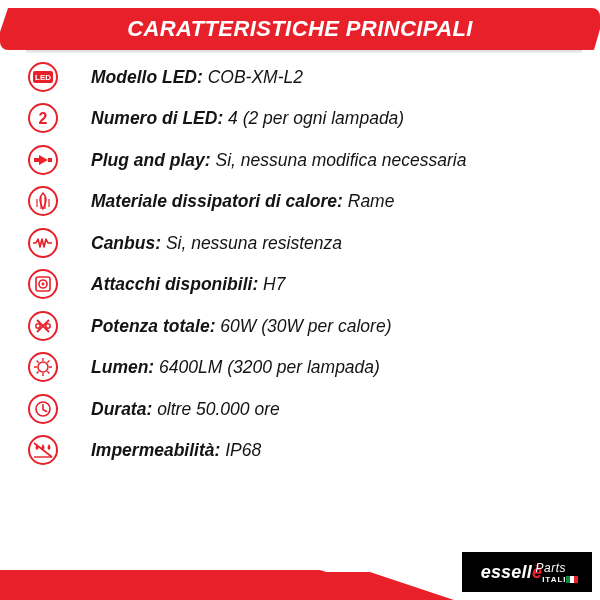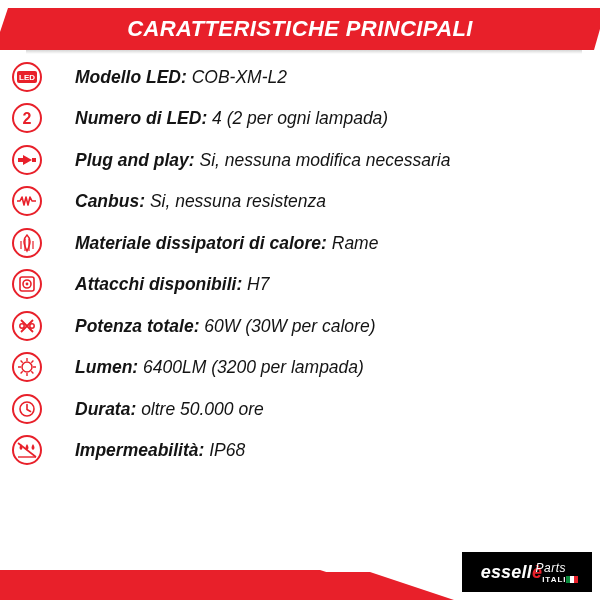--- a/index.html
+++ b/index.html
@@ -23,20 +23,21 @@
   }
 
   
   .banner {
     position: absolute;
     left: 0;
     top: 8px;
     width: 600px;
     height: 42px;
     overflow: hidden;
+    border-radius: 8px;
   }
   .banner-bg {
     position: absolute;
     left: -6px;
     top: 0;
     width: 612px;
     height: 42px;
     background: #e8202a;
     
     clip-path: polygon(14px 0, 612px 0, 600px 42px, 0 42px);
@@ -69,21 +70,21 @@
   .specs {
     position: absolute;
     left: 0;
     top: 56px;
     width: 600px;
   }
   .spec-row {
     display: flex;
     align-items: center;
     height: 41.5px;
-    padding-left: 12px;
+    padding-left: 28px;
     box-sizing: border-box;
   }
   .spec-icon {
     flex: 0 0 auto;
     width: 30px;
     height: 30px;
     border: 2px solid #e8202a;
     border-radius: 50%;
     position: relative;
     margin-right: 11px;
@@ -230,40 +231,40 @@
         </svg>
       </span>
       <span class="spec-text">
         <span class="spec-label">Plug and play: </span>
         <span class="spec-value">Si, nessuna modifica necessaria</span>
       </span>
     </div>
 
     <div class="spec-row">
       <span class="spec-icon">
+        <svg width="20" height="20" viewBox="0 0 20 20">
+          <path d="M10 2 C6 6 6 10 10 18 C14 10 14 6 10 2 Z" fill="none" stroke="#e8202a" stroke-width="1.5"></path>
+          <path d="M4 8 v8 M8 6 v12 M12 6 v12 M16 8 v8" stroke="#e8202a" stroke-width="1.2" fill="none"></path>
+        </svg>
+      </span>
+      <span class="spec-text">
+        <span class="spec-label">Materiale dissipatori di calore: </span>
+        <span class="spec-value">Rame</span>
+      </span>
+    </div>
+
+    <div class="spec-row">
+      <span class="spec-icon">
         <svg width="22" height="14" viewBox="0 0 22 14">
           <path d="M1 7 h3 l2 -4 l2 8 l2 -8 l2 8 l2 -8 l2 4 h4" fill="none" stroke="#e8202a" stroke-width="1.6" stroke-linejoin="round"></path>
         </svg>
       </span>
       <span class="spec-text">
         <span class="spec-label">Canbus: </span>
         <span class="spec-value">Si, nessuna resistenza</span>
-      </span>
-    </div>
-
-    <div class="spec-row">
-      <span class="spec-icon">
-        <svg width="20" height="20" viewBox="0 0 20 20">
-          <path d="M10 2 C6 6 6 10 10 18 C14 10 14 6 10 2 Z" fill="none" stroke="#e8202a" stroke-width="1.5"></path>
-          <path d="M4 8 v8 M8 6 v12 M12 6 v12 M16 8 v8" stroke="#e8202a" stroke-width="1.2" fill="none"></path>
-        </svg>
-      </span>
-      <span class="spec-text">
-        <span class="spec-label">Materiale dissipatori di calore: </span>
-        <span class="spec-value">Rame</span>
       </span>
     </div>
 
     <div class="spec-row">
       <span class="spec-icon">
         <svg width="20" height="20" viewBox="0 0 20 20">
           <rect x="3" y="3" width="14" height="14" rx="2" fill="none" stroke="#e8202a" stroke-width="1.6"></rect>
           <circle cx="10" cy="10" r="4" fill="none" stroke="#e8202a" stroke-width="1.6"></circle>
           <circle cx="10" cy="10" r="1.4" fill="#e8202a"></circle>
         </svg>

